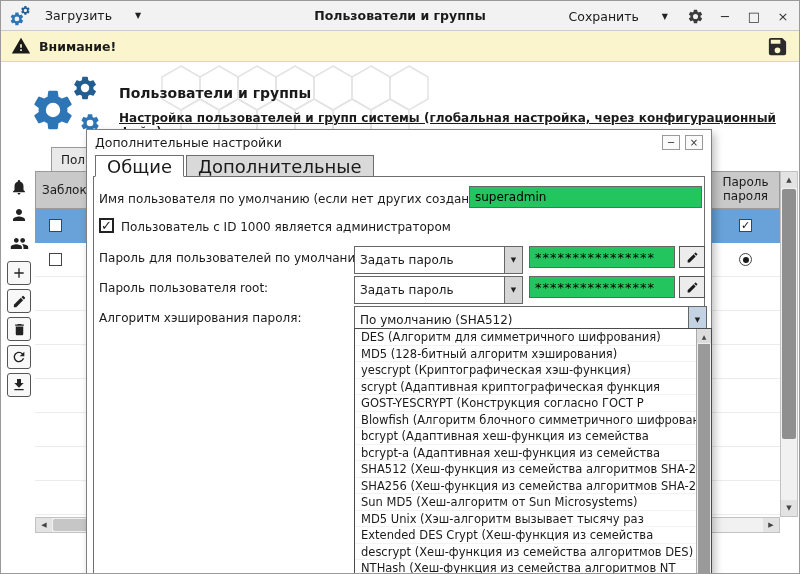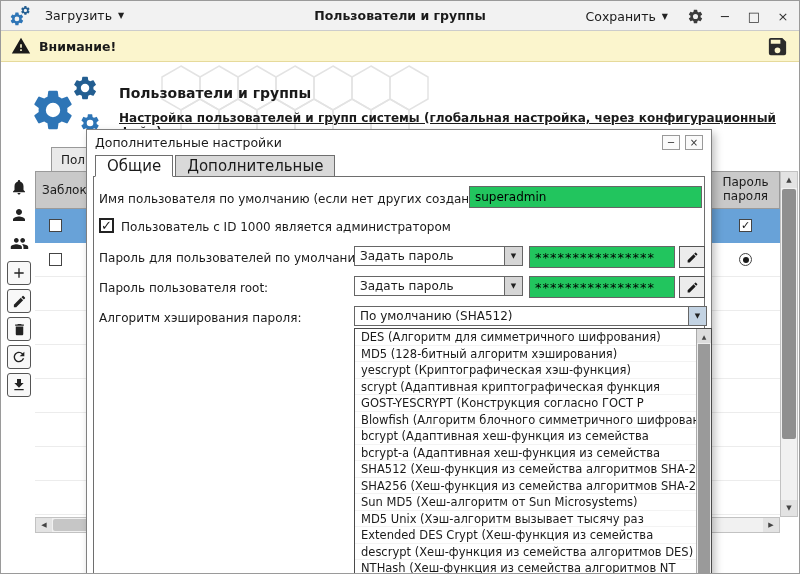--- a/index.html
+++ b/index.html
@@ -4,21 +4,21 @@
 <style>
   *{margin:0;padding:0;box-sizing:border-box;}
   html,body{width:800px;height:574px;overflow:hidden;background:#fff;
     font-family:"DejaVu Sans","Liberation Sans",sans-serif;color:#1a1a1a;}
   .window{position:relative;width:800px;height:574px;background:#fff;border:1px solid #9a9a9a;overflow:hidden;}
   .abs{position:absolute;}
 
   
   .titlebar{position:absolute;left:0;top:0;right:0;height:30px;background:#f2f2f2;
     border-bottom:1px solid #cccccc;display:flex;align-items:center;font-size:12.5px;}
-  .tb-btn{display:flex;align-items:center;gap:6px;padding:3px 6px;cursor:default;}
+  .tb-btn{display:flex;align-items:center;gap:23px;padding:3px 6px;cursor:default;}
   .tb-title{position:absolute;left:0;right:0;text-align:center;font-weight:bold;pointer-events:none;}
   .tb-right{position:absolute;right:8px;top:0;height:30px;display:flex;align-items:center;gap:13px;}
   .winbtn{font-size:13px;color:#333;width:16px;text-align:center;}
   .chev{font-size:8px;color:#222;}
 
   
   .warnbar{position:absolute;left:0;top:30px;right:0;height:31px;background:#fbf5cd;
     border-bottom:1px solid #e6da9b;display:flex;align-items:center;padding:8px 10px;}
   .warn-text{font-weight:bold;font-size:12.5px;margin-left:8px;}
   .warn-save{position:absolute;right:10px;top:4px;}
@@ -57,29 +57,29 @@
   .hthumb{position:absolute;top:1px;left:17px;width:620px;height:12px;background:#c6c6c6;border-radius:2px;}
 
   
   .dialog{position:absolute;left:85px;top:67px;width:626px;height:452px;background:#fff;
     border:1px solid #808080;box-shadow:3px 4px 8px rgba(0,0,0,.25);z-index:20;}
   .dlg-tbar{position:absolute;left:0;top:0;right:0;height:25px;display:flex;align-items:center;
     padding:0 8px;font-size:12.5px;}
   .dlg-wbtn{width:18px;height:15px;border:1px solid #999;display:flex;align-items:center;
     justify-content:center;font-size:10px;color:#333;margin-left:5px;background:#fafafa;}
   .dtabs{position:absolute;left:8px;top:25px;display:flex;z-index:2;}
-  .dtab{height:22px;border:1px solid #6e6e6e;background:#d9d9d9;font-size:15px;
+  .dtab{height:22px;border:1px solid #6e6e6e;background:#d9d9d9;font-size:18px;
     display:flex;align-items:center;padding:0 11px;margin-right:2px;text-align:center;}
   .dtab.active{background:#fff;border-bottom:1px solid #fff;}
   .dbody{position:absolute;left:6px;right:6px;top:46px;height:400px;border:1px solid #6e6e6e;background:#fff;}
   .flabel{position:absolute;font-size:12px;white-space:nowrap;}
   .tinput{position:absolute;border:1px solid #666;font-size:12px;padding:2px 5px;background:#22c55e;
     font-family:"DejaVu Sans","Liberation Sans",sans-serif;}
   .pw{letter-spacing:1px;font-size:13px;}
-  .selbox{position:absolute;height:20px;border:1px solid #666;background:#fff;display:flex;font-size:12px;gap:9px;}
+  .selbox{position:absolute;height:28px;border:1px solid #666;background:#fff;display:flex;font-size:12px;gap:9px;}
   .selbox .val{flex:1;display:flex;align-items:center;padding:0 5px;white-space:nowrap;overflow:hidden;}
   .selbox .arr{width:18px;border-left:1px solid #666;background:#d6d6d6;display:flex;
     align-items:center;justify-content:center;font-size:7px;color:#222;}
   .selbox .arr.open{background:#c3d3e3;}
   .pbtn{position:absolute;width:26px;height:22px;border:1px solid #555;background:#ececec;
     display:flex;align-items:center;justify-content:center;}
   .dcb{position:absolute;width:15px;height:15px;border:2px solid #222;background:#fff;display:flex;
     align-items:center;justify-content:center;font-size:13px;font-weight:bold;line-height:1;}
 
   

